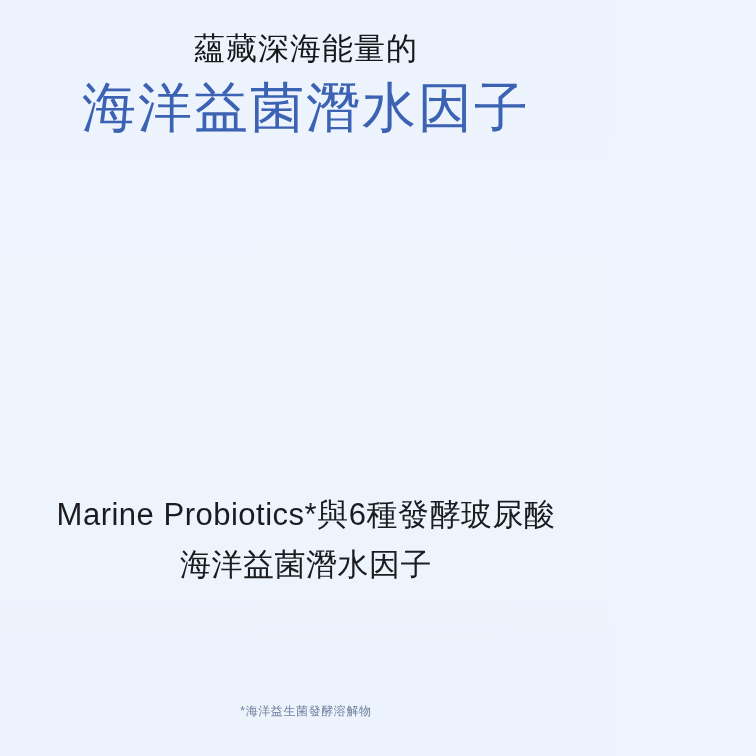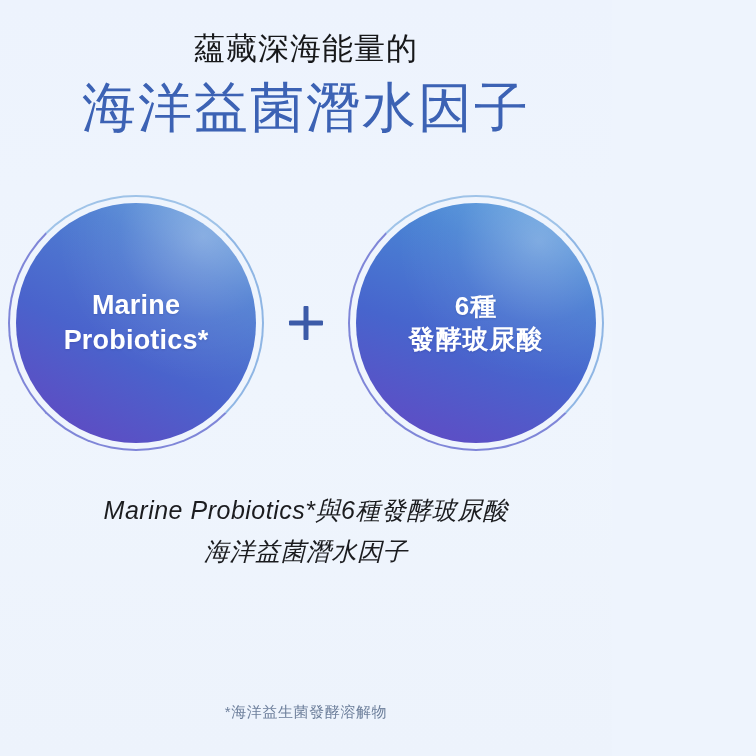--- a/index.html
+++ b/index.html
@@ -149,75 +149,49 @@
 
   
   .body-copy {
     position: absolute;
     top: 490px;
     left: 0;
     width: 100%;
     text-align: center;
   }
   .body-line {
-    font-size: 25px;
+    font-size: 31px;
     line-height: 1.62;
     color: #1b1c1f;
     letter-spacing: 0.5px;
     font-weight: 400;
-    font-style: italic;
   }
 
   
   .footnote {
     position: absolute;
     top: 703px;
     left: 0;
     width: 100%;
     text-align: center;
-    font-size: 15px;
+    font-size: 12px;
     color: #6d7f9b;
     letter-spacing: 0.6px;
   }
 </style>
 </head>
 <body>
 
 <div class="page">
 
   <div class="header">
     <div class="header-kicker">蘊藏深海能量的</div>
     <div class="header-title">海洋益菌潛水因子</div>
   </div>
 
-  <div class="circles-row">
-
-    <div class="orb-wrap">
-      <div class="orb-ring left"></div>
-      <div class="orb left">
-        <div class="orb-label en">
-          <div>Marine</div>
-          <div>Probiotics*</div>
-        </div>
-      </div>
-    </div>
-
-    <div class="plus-sign"></div>
-
-    <div class="orb-wrap">
-      <div class="orb-ring right"></div>
-      <div class="orb right">
-        <div class="orb-label cjk">
-          <div>6種</div>
-          <div>發酵玻尿酸</div>
-        </div>
-      </div>
-    </div>
-
-  </div>
 
   <div class="body-copy">
     <div class="body-line">Marine Probiotics*與6種發酵玻尿酸</div>
     <div class="body-line">海洋益菌潛水因子</div>
   </div>
 
   <div class="footnote">*海洋益生菌發酵溶解物</div>
 
 </div>
 

